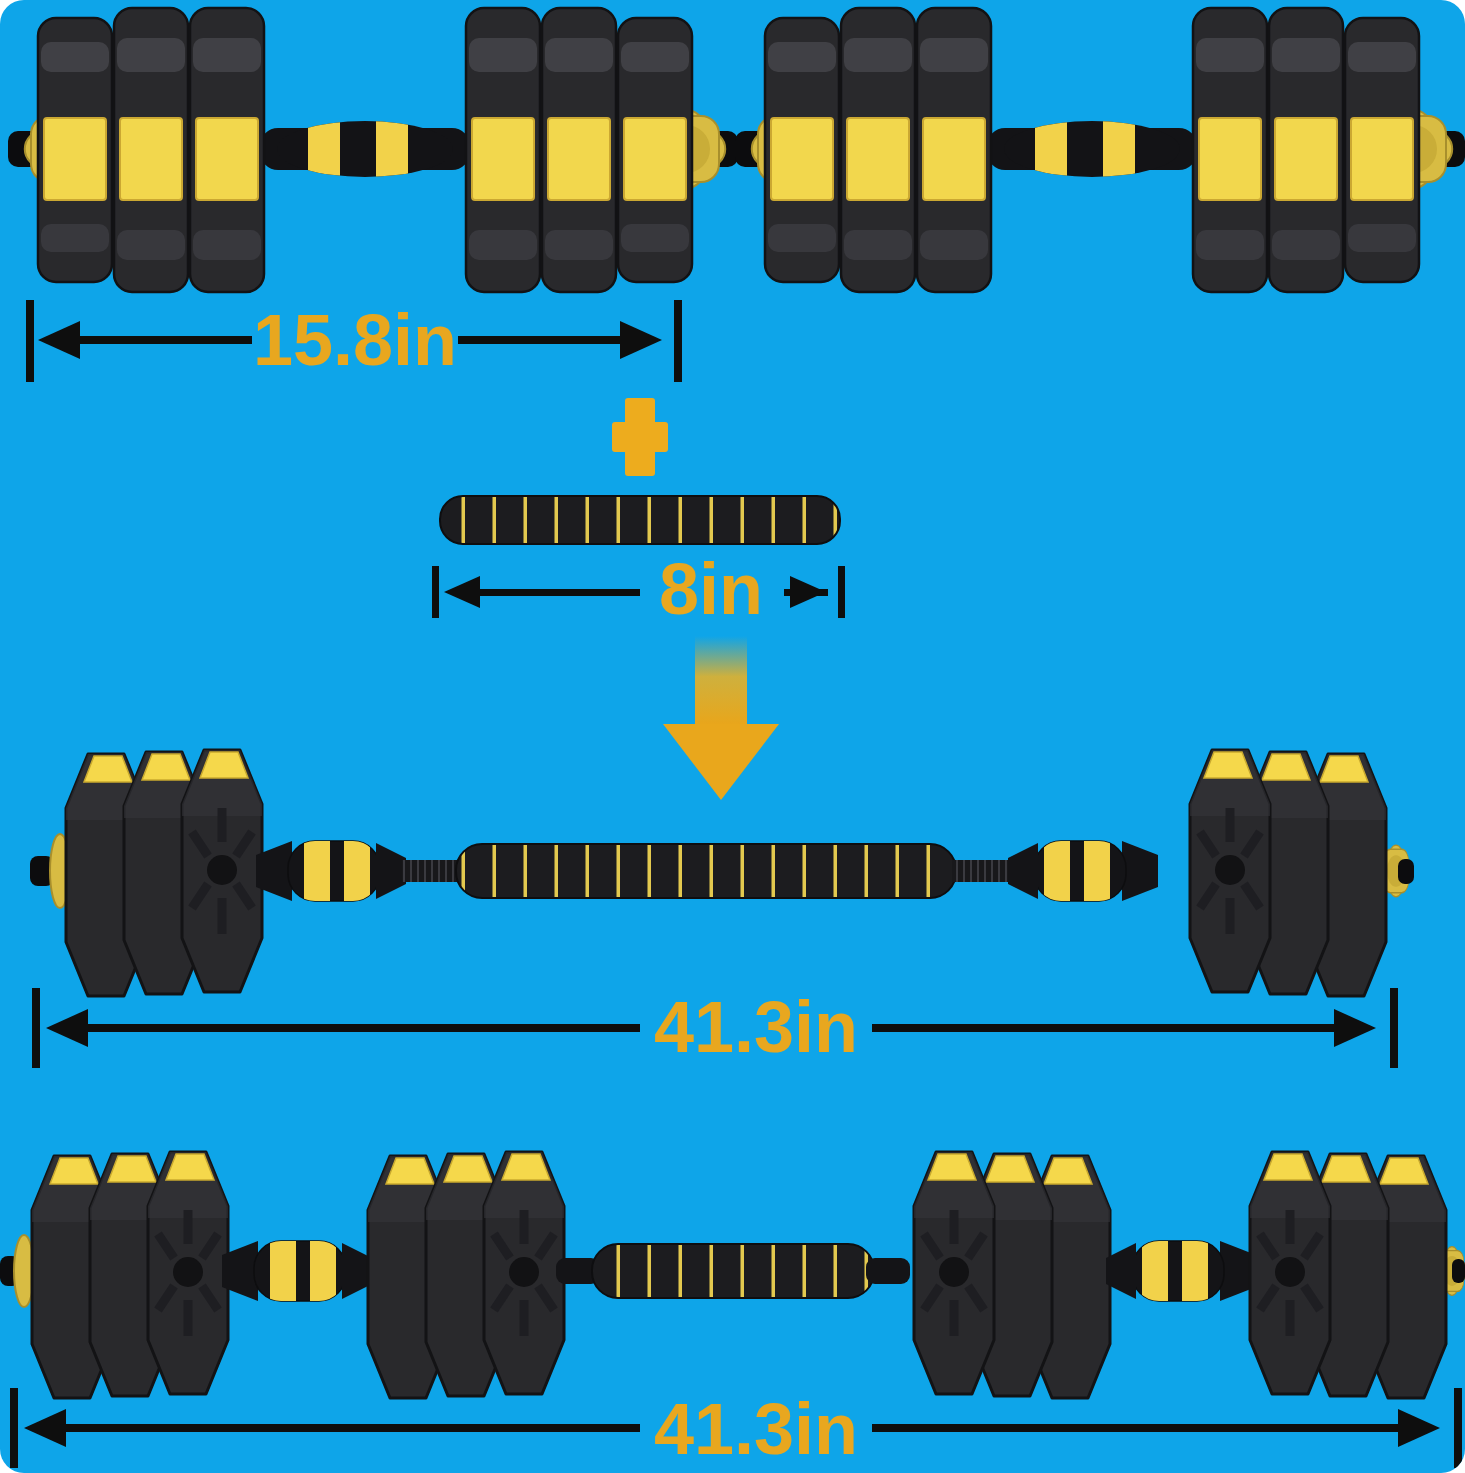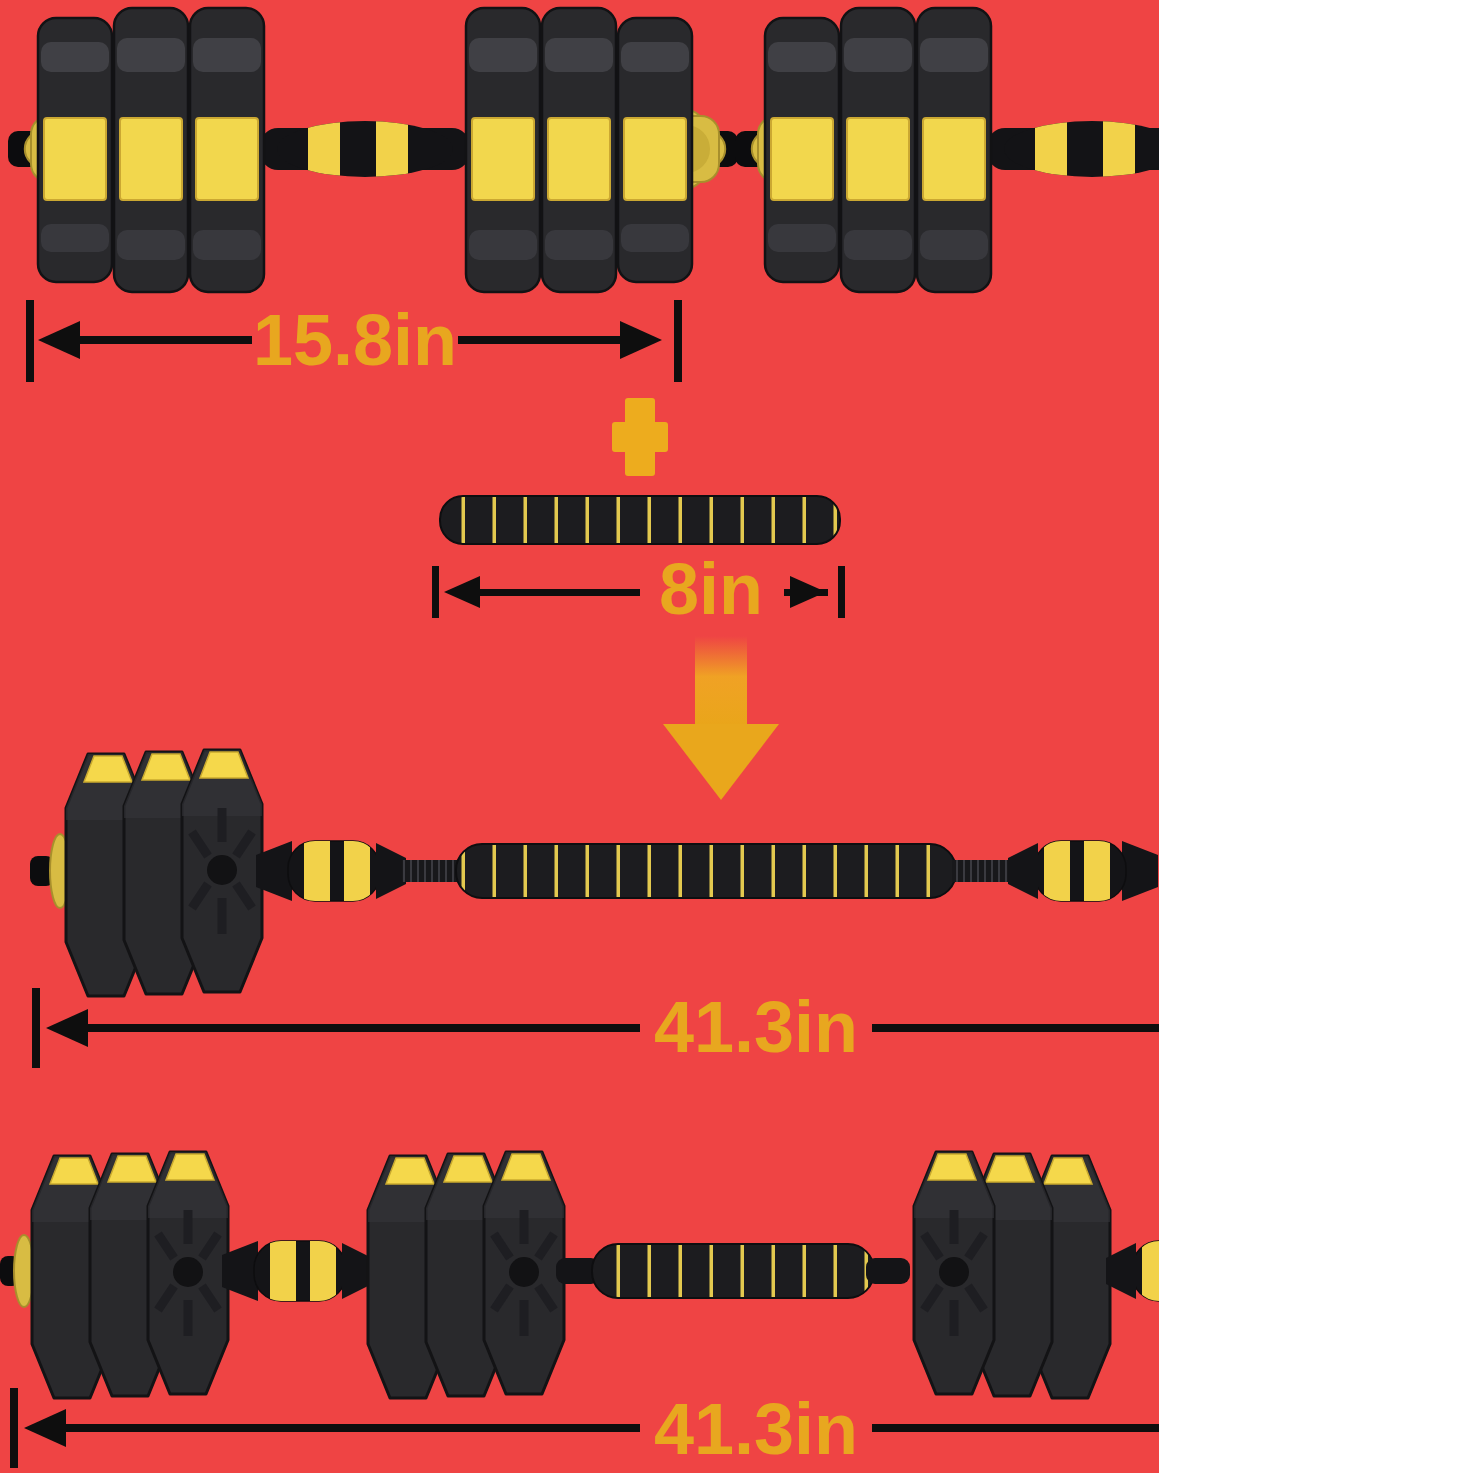--- a/index.html
+++ b/index.html
@@ -1,17 +1,17 @@
 <!DOCTYPE html>
 <html><head>
 <meta charset="utf-8">
 <style>
   html,body{margin:0;padding:0;background:#ffffff;}
-  .canvas{position:relative;width:1159px;height:1473px;background:#ef4444;overflow:hidden;
-          font-family:"Liberation Sans",sans-serif;}
+  .canvas{position:relative;width:1465px;height:1473px;background:#0ea5e9;overflow:hidden;
+          font-family:"Liberation Sans",sans-serif;border-radius:24px;}
   svg{display:block;}
   .dimtext{fill:#E8A71F;font-family:"Liberation Sans",sans-serif;font-weight:700;font-size:72px;}
   .dimink{fill:#0E0E0E;}
 </style>
 </head>
 <body>
 
 <div class="canvas">
 <svg width="1465" height="1473" viewBox="0 0 1465 1473">
   <defs>

